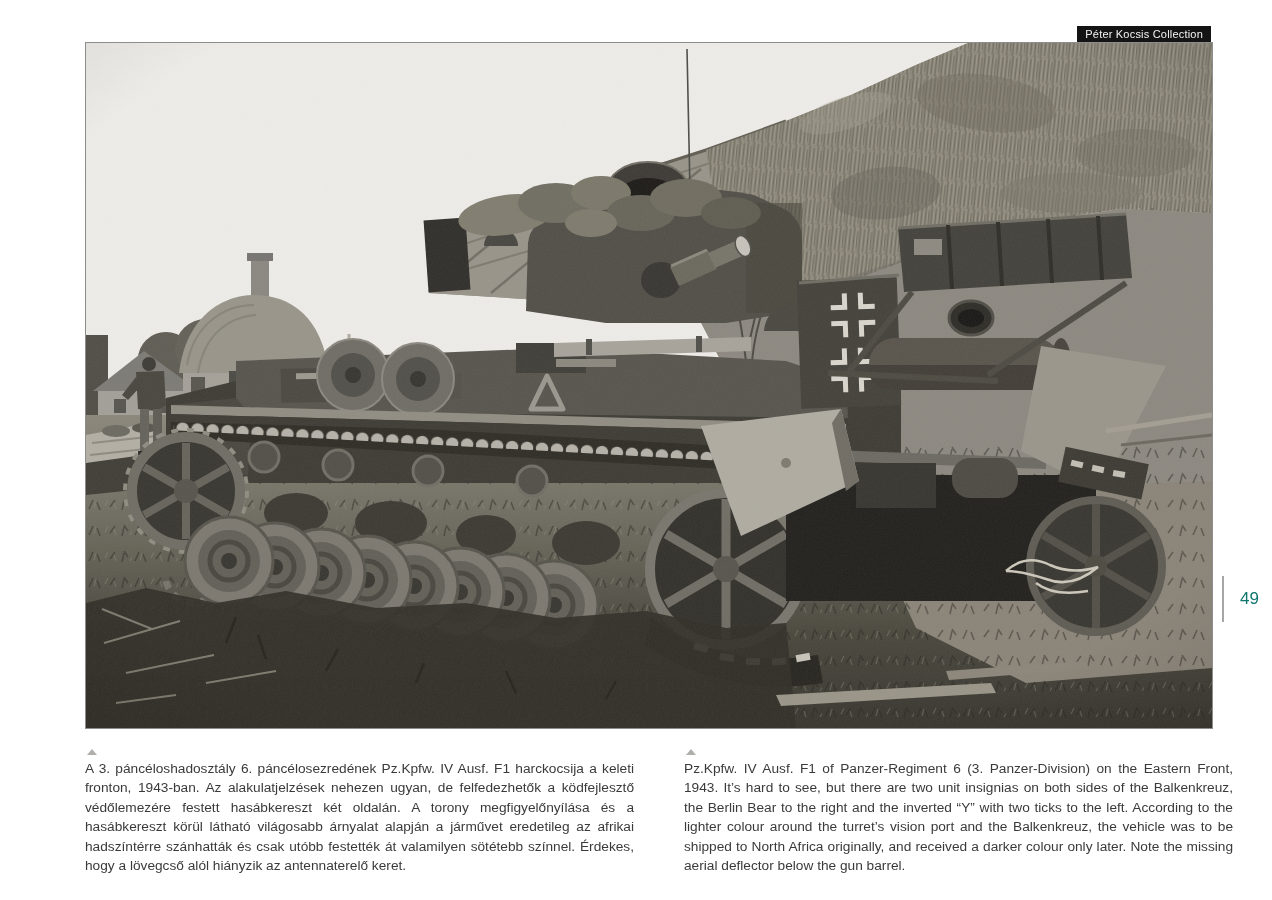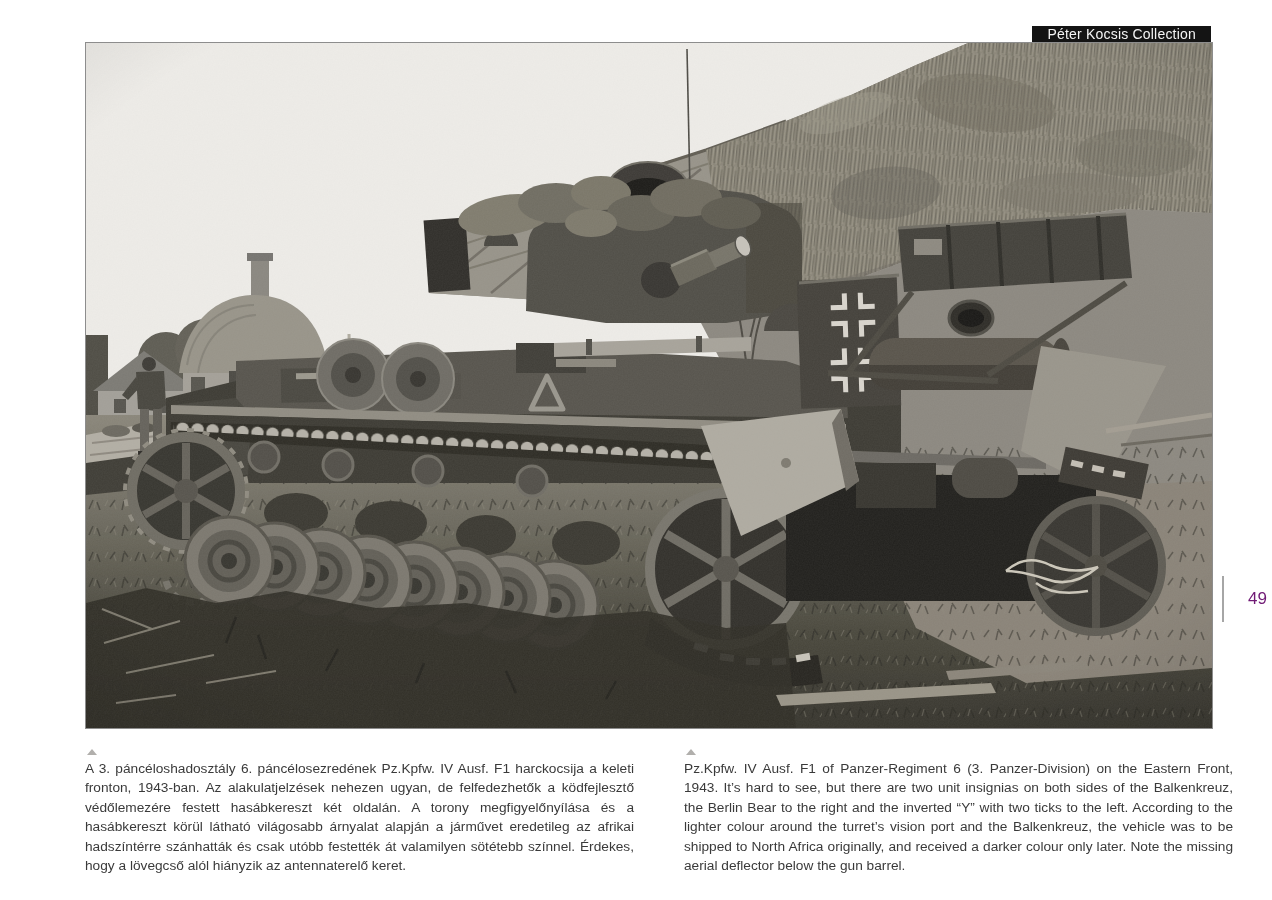--- a/index.html
+++ b/index.html
@@ -1,24 +1,24 @@
 <!DOCTYPE html>
 <html><head>
 <meta charset="utf-8">
 <style>
   html,body{margin:0;padding:0}
   body{width:1272px;height:900px;background:#ffffff;position:relative;overflow:hidden;
        font-family:"Liberation Sans",sans-serif;}
   .credit{position:absolute;top:26px;right:61px;background:#141414;color:#f4f4f4;
-          font-size:14px;line-height:13px;padding:2px 15px 3px;letter-spacing:.2px;white-space:nowrap}
+          font-size:11px;line-height:13px;padding:2px 8px 3px;letter-spacing:.2px;white-space:nowrap}
   .photo{position:absolute;left:85px;top:42px;width:1126px;height:685px;margin:0;
          border:1px solid #8d8d8d;background:#ecebe7}
   .photo svg{display:block}
   .pageno{position:absolute;left:1222px;top:576px;height:46px;border-left:2px solid #a6a6a6;
-          padding-left:24px;display:flex;align-items:center;color:#701a75;font-size:17px}
+          padding-left:16px;display:flex;align-items:center;color:#0f766e;font-size:17px}
   .caption{position:absolute;top:749px;width:549px;color:#3a3a3a;font-size:13.7px;
            line-height:19.4px;text-align:justify}
   .caption p{margin:4px 0 18px}
   .cap-left{left:85px}
   .cap-right{left:684px}
   .tri{width:0;height:0;border-left:5px solid transparent;border-right:5px solid transparent;
        border-bottom:6px solid #b1afac;margin-left:2px}
 </style>
 </head>
 <body>

